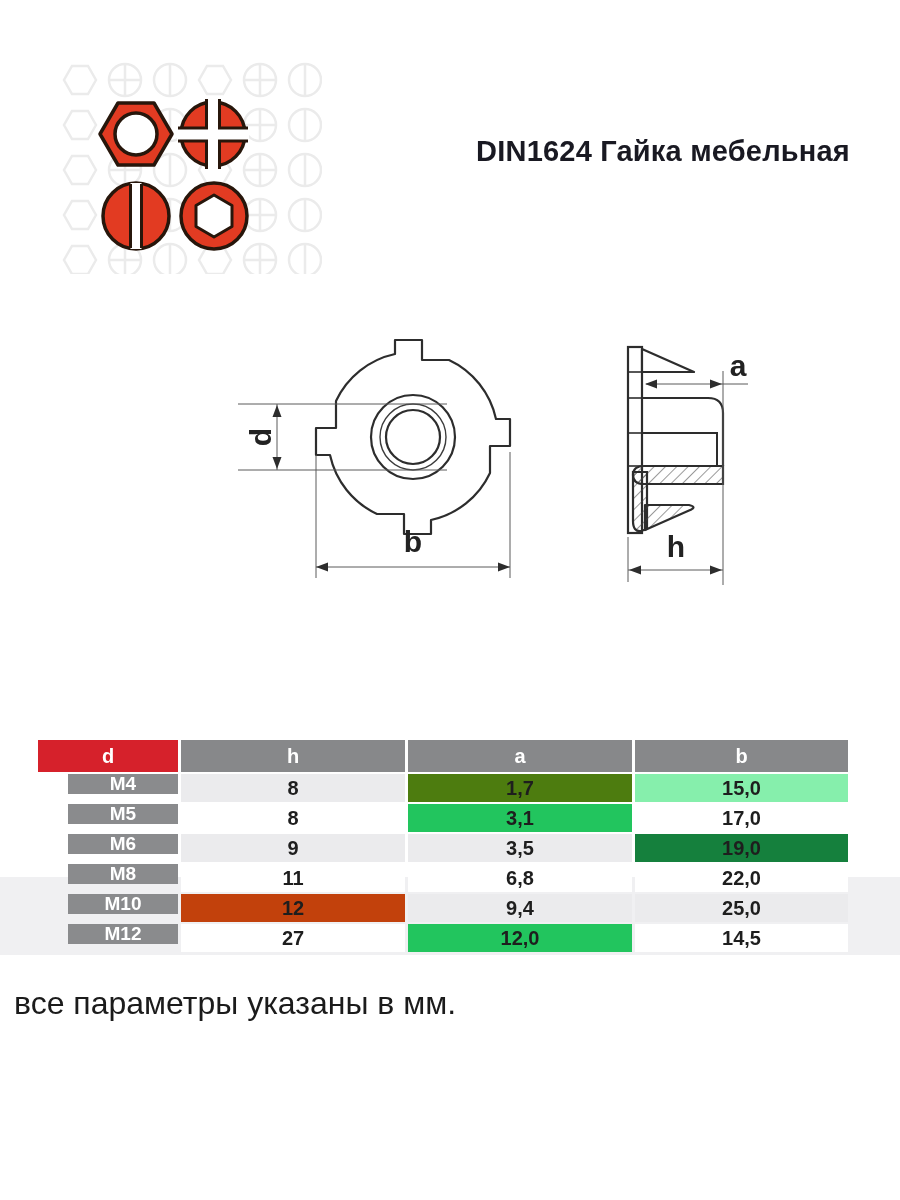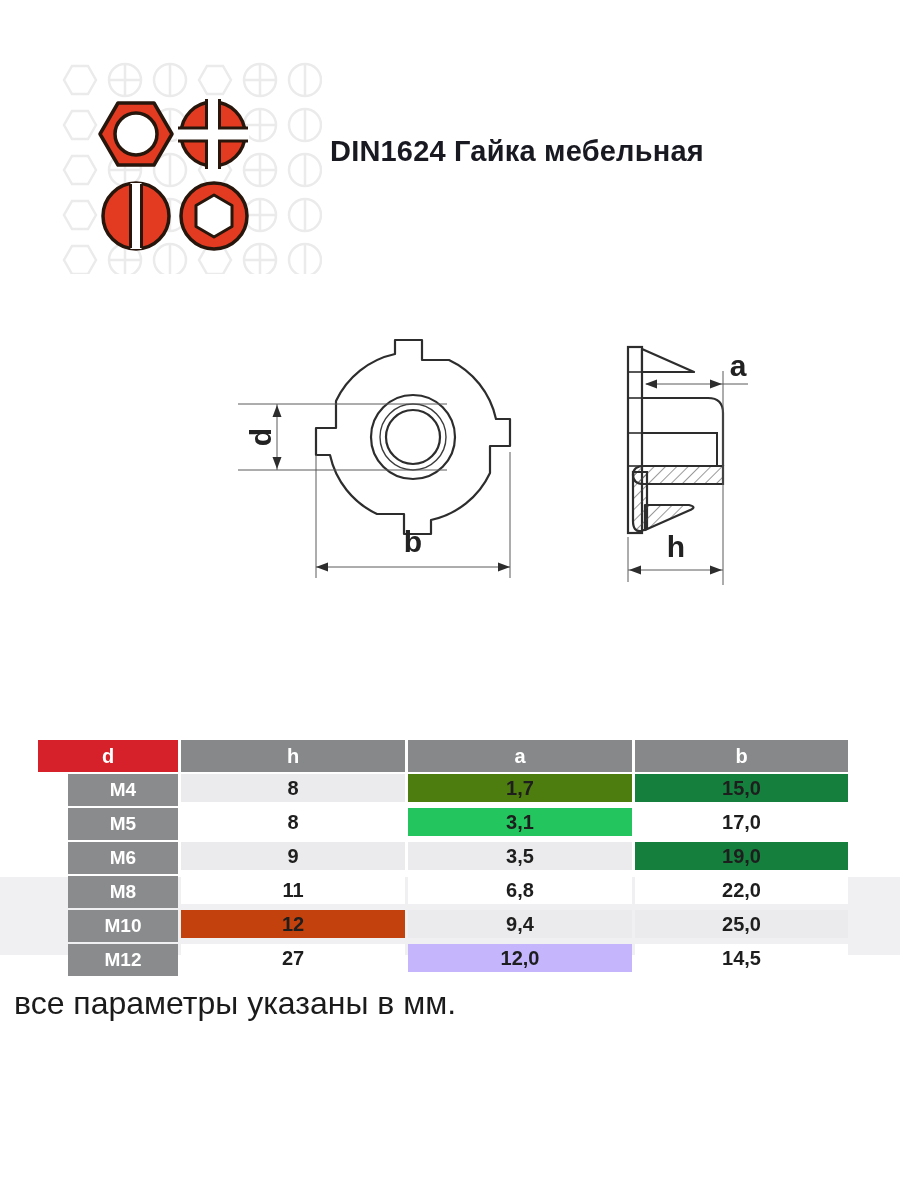--- a/index.html
+++ b/index.html
@@ -1,28 +1,28 @@
 <!DOCTYPE html>
 <html><head>
 <meta charset="utf-8">
 <style>
   html,body{margin:0;padding:0;}
   body{width:900px;height:1200px;position:relative;background:#ffffff;overflow:hidden;
        font-family:"Liberation Sans",sans-serif;}
   .band{position:absolute;left:0;top:877px;width:900px;height:78px;background:#f0f0f2;}
   .logo{position:absolute;left:58px;top:58px;width:270px;height:222px;}
-  .title{position:absolute;left:330px;top:130px;width:520px;text-align:left;
+  .title{position:absolute;left:330px;top:130px;width:520px;text-align:right;
          font-size:29px;line-height:42px;font-weight:600;color:#191922;letter-spacing:.2px;}
   .drawing{position:absolute;left:200px;top:320px;width:580px;height:290px;}
   .spec{position:absolute;left:38px;top:740px;width:810px;display:grid;
         grid-template-columns:140px 224px 224px 213px;gap:2px 3px;}
   .cell{display:flex;align-items:center;justify-content:center;font-size:20px;}
   .hcell{height:32px;background:#87888a;color:#fff;font-weight:700;}
   .hcell.first{background:#d6212b;}
-  .lcell{height:32px;background:#8a8b8d;color:#fff;font-weight:700;font-size:19px;margin-left:30px;}
+  .lcell{height:20px;background:#8a8b8d;color:#fff;font-weight:700;font-size:19px;margin-left:30px;}
   .vcell{height:28px;color:#1e1e1e;font-weight:600;}
   .row-a .vcell{background:#ebebed;}
   .footer{position:absolute;left:14px;top:985px;font-size:32px;color:#1b1b1b;}
   svg text.dim{font-family:"Liberation Sans",sans-serif;font-size:30px;font-weight:600;fill:#222;}
 </style>
 </head>
 <body>
 
 <div class="band"></div>
 
@@ -150,21 +150,21 @@
 <div class="spec">
   <div class="cell hcell first">d</div>
   <div class="cell hcell">h</div>
   <div class="cell hcell">a</div>
   <div class="cell hcell">b</div>
 
   <div style="display:contents" class="row-a">
     <div class="cell lcell">M4</div>
     <div class="cell vcell" style="background:#ebebed">8</div>
     <div class="cell vcell" style="background:#4d7c0f">1,7</div>
-    <div class="cell vcell" style="background:#15803d">15,0</div>
+    <div class="cell vcell" style="background:#86efac">15,0</div>
   </div>
   <div style="display:contents">
     <div class="cell lcell">M5</div>
     <div class="cell vcell" style="background:#ffffff">8</div>
     <div class="cell vcell" style="background:#22c55e">3,1</div>
     <div class="cell vcell" style="background:#ffffff">17,0</div>
   </div>
   <div style="display:contents">
     <div class="cell lcell">M6</div>
     <div class="cell vcell" style="background:#ebebed">9</div>
@@ -179,18 +179,18 @@
   </div>
   <div style="display:contents">
     <div class="cell lcell">M10</div>
     <div class="cell vcell" style="background:#c2410c">12</div>
     <div class="cell vcell" style="background:#ebebed">9,4</div>
     <div class="cell vcell" style="background:#ebebed">25,0</div>
   </div>
   <div style="display:contents">
     <div class="cell lcell">M12</div>
     <div class="cell vcell" style="background:#ffffff">27</div>
-    <div class="cell vcell" style="background:#c4b5fd">12,0</div>
+    <div class="cell vcell" style="background:#22c55e">12,0</div>
     <div class="cell vcell" style="background:#ffffff">14,5</div>
   </div>
 </div>
 
 <div class="footer">все параметры указаны в мм.</div>
 
 </body></html>

